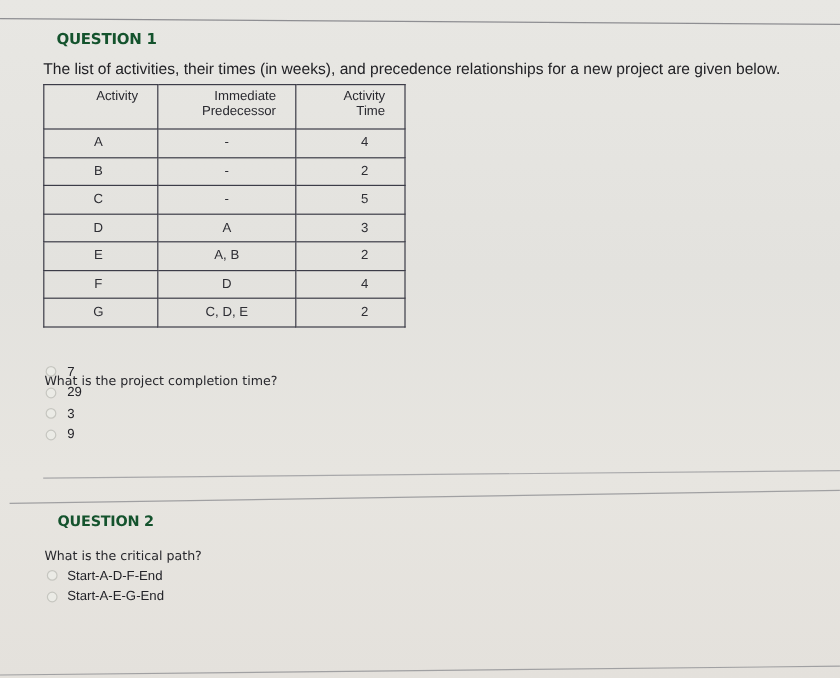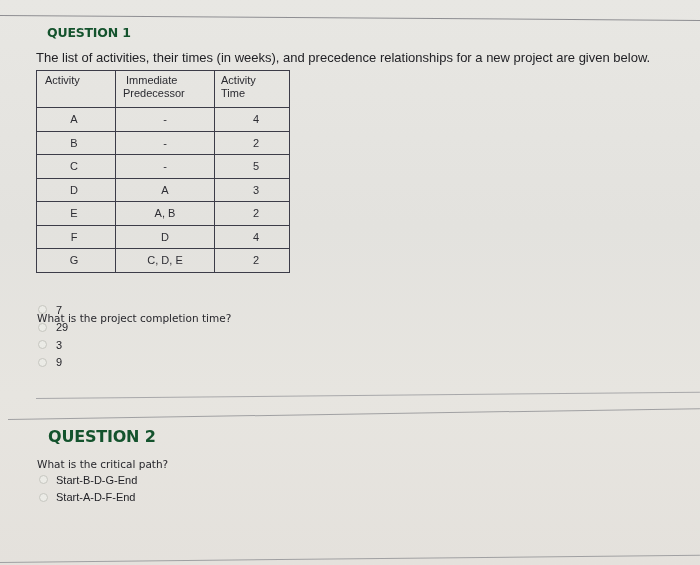--- a/index.html
+++ b/index.html
@@ -29,21 +29,21 @@
 
     .q-heading {
       position: absolute;
       font-family: "DejaVu Sans", sans-serif;
       font-weight: bold;
       font-size: 12.5px;
       color: #14532d;
       letter-spacing: -0.2px;
     }
     .q1-heading { left: 47px; top: 25px; }
-    .q2-heading { left: 48px; top: 427px; font-size: 16px; }
+    .q2-heading { left: 48px; top: 427px; font-size: 12px; }
 
     .intro {
       position: absolute;
       left: 36px;
       top: 50px;
       font-size: 13px;
       color: #222226;
       white-space: nowrap;
     }
 
@@ -54,25 +54,25 @@
       border-collapse: collapse;
       font-size: 11px;
       color: #2e2e34;
     }
     table.activities td, table.activities th {
       border: 1.3px solid #3c3c48;
       padding: 0;
       font-weight: normal;
     }
     table.activities th {
-      text-align: left;
+      text-align: right;
       vertical-align: top;
       height: 33px;
       line-height: 13px;
-      padding: 3px 0 0 0;
+      padding: 3px 16px 0 0;
       color: #2a2a30;
     }
     th.col-activity { width: 70px; padding-left: 8px !important; }
     th.col-pred { width: 91px; padding-left: 7px !important; margin-left: 12px; }
     th.col-time { width: 68px; padding-left: 6px !important; }
     table.activities td {
       height: 22.5px;
       text-align: center;
       vertical-align: middle;
     }
@@ -206,22 +206,22 @@
 <div class="rule rule-mid1"></div>
 <div class="rule rule-mid2"></div>
 
 <section>
   <div class="q-heading q2-heading">QUESTION 2</div>
   <div class="question-text q2-text">What is the critical path?</div>
 
   <div class="options q2-options">
     <label class="option">
       <span class="radio"></span>
-      <span class="opt-label">Start-B-D-G-End</span>
-    </label>
-    <label class="option">
-      <span class="radio"></span>
       <span class="opt-label">Start-A-D-F-End</span>
+    </label>
+    <label class="option">
+      <span class="radio"></span>
+      <span class="opt-label">Start-A-E-G-End</span>
     </label>
   </div>
 </section>
 
 <div class="rule rule-bottom"></div>
 
 </body></html>

